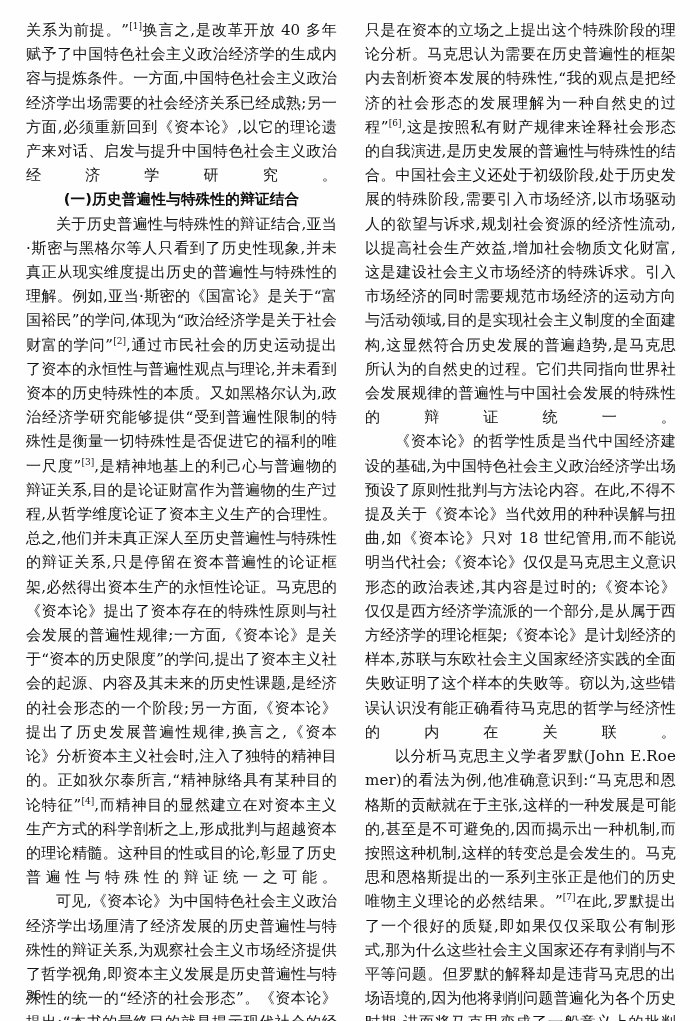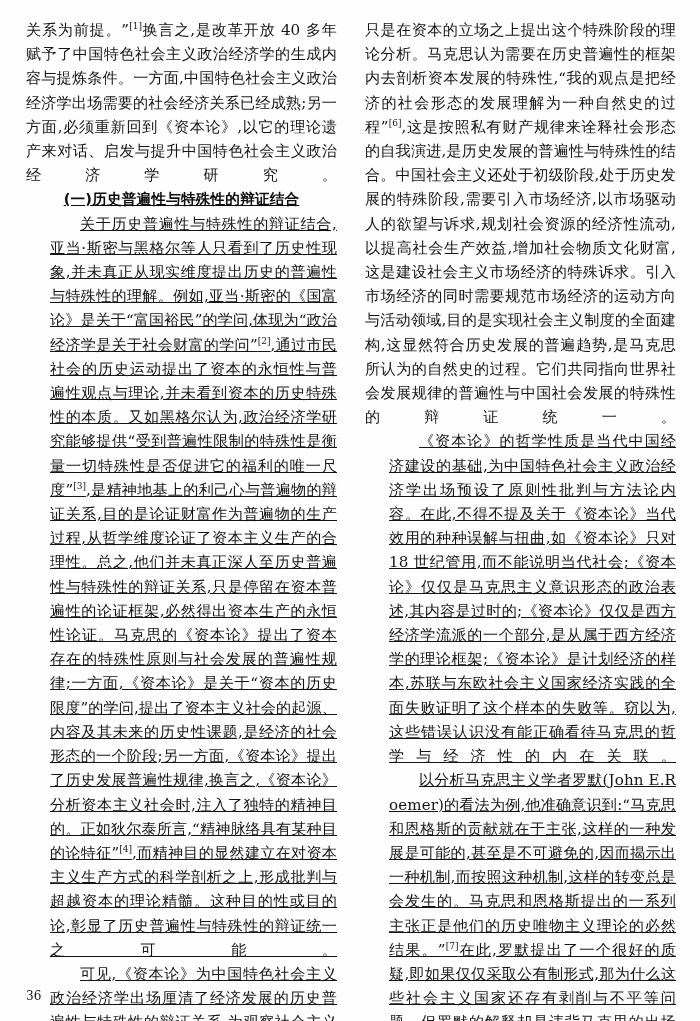--- a/index.html
+++ b/index.html
@@ -45,21 +45,20 @@
     letter-spacing: 0.1px;
     font-family: "DejaVu Serif", "Liberation Serif", serif;
     word-break: break-all;
     color: #141414;
   }
   p.para.last-left {
     text-align-last: left;
   }
   p.indent {
     text-indent: 30px;
-    margin-left: 24px;
   }
   h3.subhead {
     margin: 0;
     font-size: 14.6px;
     line-height: 24.2px;
     font-weight: bold;
     text-align: center;
     letter-spacing: 0.2px;
     font-family: "DejaVu Sans", "Liberation Sans", sans-serif;
     color: #0d0d0d;
@@ -72,21 +71,21 @@
   }
   .folio {
     position: absolute;
     left: 26px;
     bottom: 16px;
     font-size: 12px;
     line-height: 18px;
     font-family: "DejaVu Serif", "Liberation Serif", serif;
     color: #161616;
   }
-  .colbody > * + * { margin-top: 0; text-decoration: underline; }
+  .colbody > * + * { margin-top: 0; }
 </style>
 </head>
 <body>
 
 <div class="page">
   <div class="columns">
 
     <div class="col">
       <div class="colbody">
 

